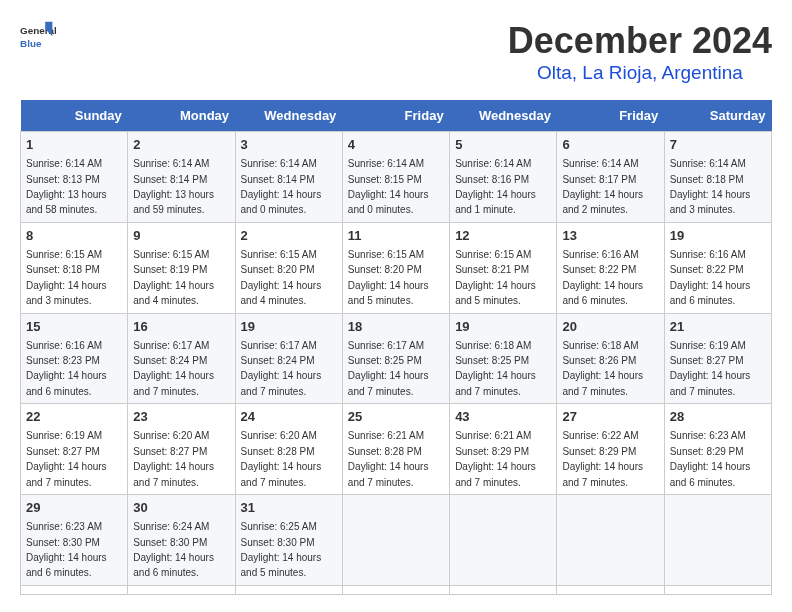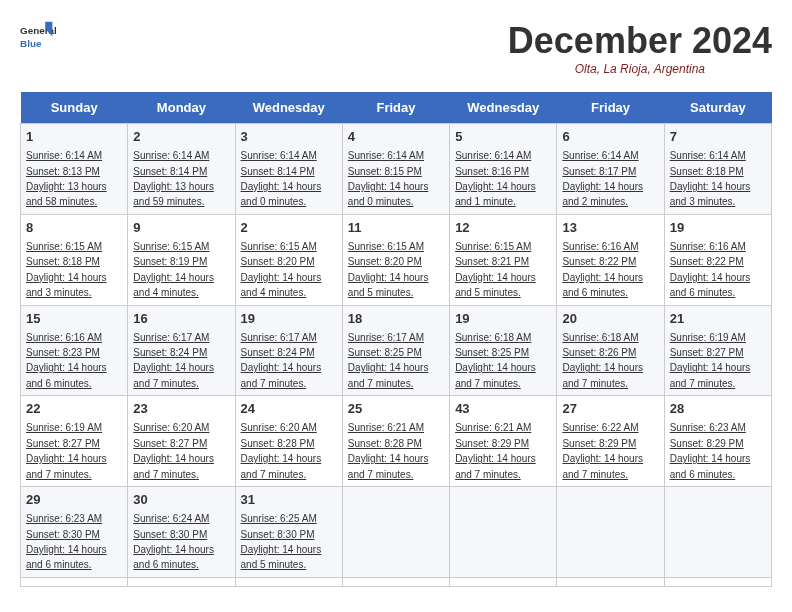--- a/index.html
+++ b/index.html
@@ -27,34 +27,33 @@
     }
     .title-block {
       text-align: center;
     }
     .month-title {
       font-size: 36px;
       font-weight: bold;
       color: #333;
     }
     .location {
-      font-size: 12px;
-      color: #7f1d1d;
-      font-style: italic;
+      font-size: 19px;
+      color: #1d4ed8;
     }
     table {
       width: 100%;
       border-collapse: collapse;
       font-size: 11px;
     }
     thead th {
       background-color: #3a6bbf;
       color: #fff;
       padding: 8px 6px;
-      text-align: center;
+      text-align: right;
       font-size: 13px;
       font-weight: bold;
     }
     tbody td {
       border: 1px solid #ccc;
       vertical-align: top;
       padding: 4px 5px;
       width: calc(100% / 7);
       min-height: 80px;
       color: #333;
@@ -68,21 +67,20 @@
     }
     .day-number {
       font-size: 13px;
       font-weight: bold;
       display: block;
       margin-bottom: 2px;
     }
     .day-info {
       font-size: 10px;
       color: #333;
-      text-decoration: underline;
     }
     .empty-cell {
       background-color: #f5f7fa;
     }
   </style>
 </head>
 <body>
 
 <div class="header">
   <div class="logo">

